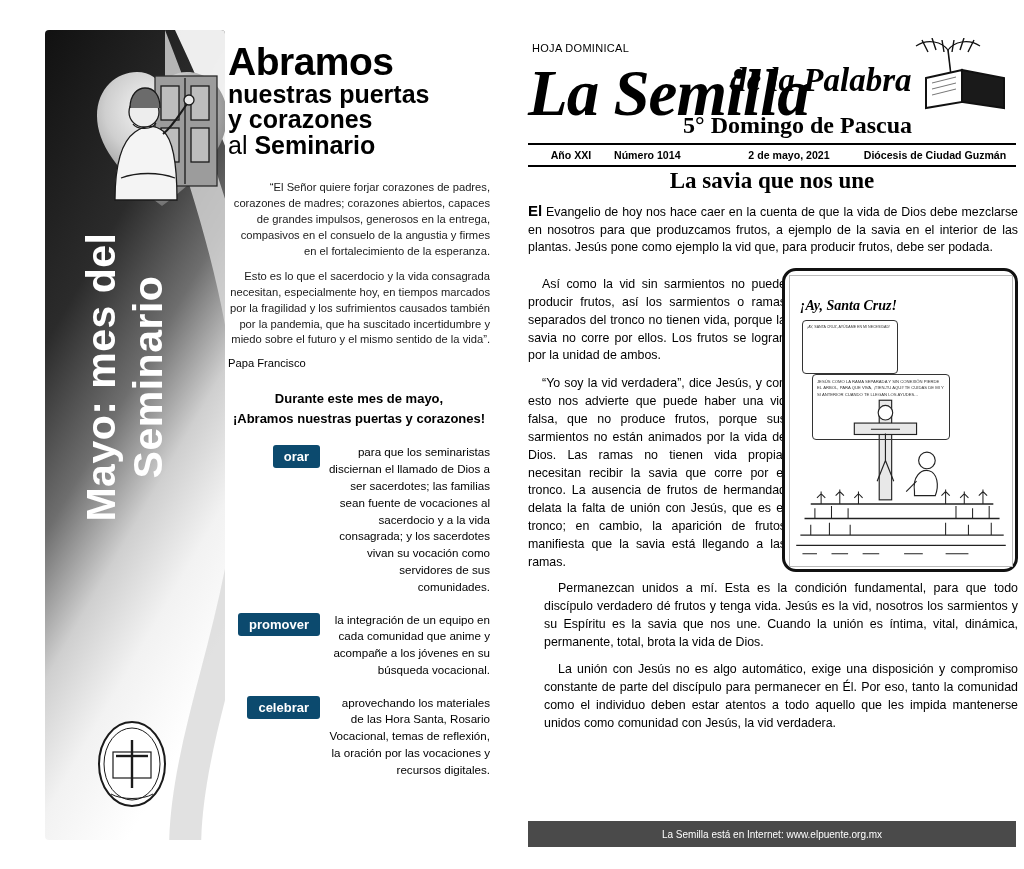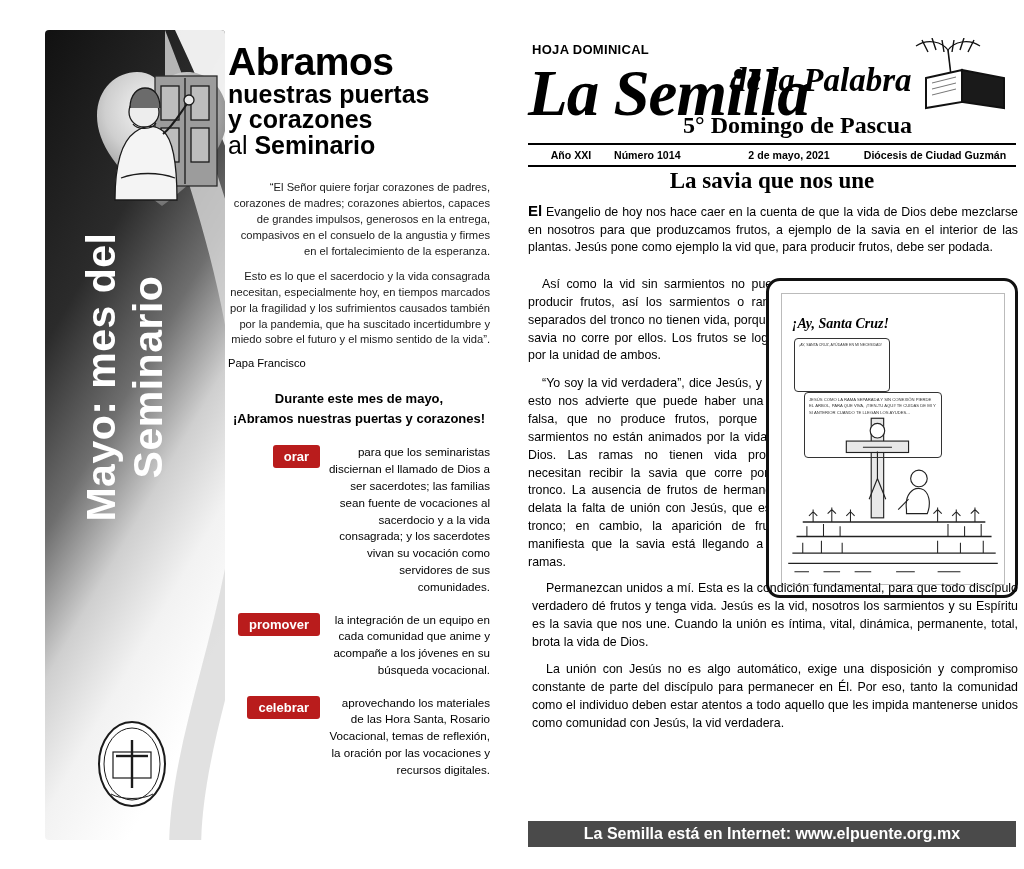--- a/index.html
+++ b/index.html
@@ -37,29 +37,29 @@
   .headline .l4 b{font-weight:bold;}
 
   .quote{margin-top:22px;text-align:right;font-size:11.2px;line-height:1.42;color:#1a1a1a;}
   .quote p{margin:8px 0 9px 0;}
   .author{text-align:left;font-size:11.2px;}
 
   .month-block{margin-top:20px;text-align:center;font-weight:bold;font-size:13px;line-height:1.5;}
 
   .actions{margin-top:16px;}
   .action-row{display:flex;align-items:flex-start;margin-bottom:16px;}
-  .tag{background:#b91c1c;color:#fff;font-weight:bold;font-size:13px;
+  .tag{background:#0c4a6e;color:#fff;font-weight:bold;font-size:13px;
        padding:4px 11px;border-radius:3px;white-space:nowrap;margin-top:1px;}
   .tag-cell{width:92px;display:flex;justify-content:flex-end;padding-right:8px;}
   .action-text{flex:1;font-size:11.6px;line-height:1.45;text-align:right;}
 
   
   .right{position:absolute;left:520px;top:0;width:504px;height:869px;}
   .masthead{position:relative;height:130px;}
-  .hoja{position:absolute;left:12px;top:42px;font-weight:bold;font-size:13px;letter-spacing:0.3px;}
+  .hoja{position:absolute;left:12px;top:42px;font-weight:normal;font-size:11px;letter-spacing:0.3px;}
   .semilla{position:absolute;left:8px;top:56px;font-family:"Liberation Serif",serif;
     font-style:italic;font-weight:bold;font-size:65px;letter-spacing:-1px;}
   .depalabra{position:absolute;left:210px;top:62px;font-family:"Liberation Serif",serif;
     font-style:italic;font-weight:bold;font-size:33px;}
   .domingo{position:absolute;right:112px;top:112px;font-family:"Liberation Serif",serif;
     font-weight:bold;font-size:24px;}
   .bible{position:absolute;right:6px;top:38px;width:110px;height:72px;}
 
   .infobar{position:absolute;left:8px;top:143px;width:488px;height:20px;
     border-top:2px solid #000;border-bottom:2px solid #000;
@@ -73,37 +73,37 @@
   .art-title{position:absolute;left:8px;top:168px;width:488px;text-align:center;
     font-family:"Liberation Serif",serif;font-size:23px;font-weight:bold;}
 
   .body-text{position:absolute;left:8px;top:200px;width:490px;font-size:12.4px;line-height:1.42;text-align:justify;}
   .body-text p{margin:0 0 10px 0;}
   .body-text .dropcap{font-weight:bold;font-size:15px;}
 
   .col-left{position:absolute;left:8px;top:276px;width:258px;font-size:12.4px;line-height:1.44;text-align:justify;}
   .col-left p{margin:0 0 10px 0;text-indent:14px;}
 
-  .cartoon{position:absolute;right:6px;top:278px;width:222px;height:290px;
-    border:3px solid #111;border-radius:14px;background:#fff;padding:12px;}
+  .cartoon{position:absolute;right:6px;top:268px;width:222px;height:290px;
+    border:3px solid #111;border-radius:14px;background:#fff;padding:4px;}
   .cartoon-inner{position:relative;width:100%;height:100%;border:1px solid #bbb;overflow:hidden;background:#fff;}
   .cart-title{position:absolute;left:10px;top:22px;font-family:"Liberation Serif",serif;
      font-style:italic;font-weight:bold;font-size:14px;}
   .bubble{position:absolute;left:12px;top:44px;width:86px;height:44px;border:1px solid #333;border-radius:4px;
      font-size:3.6px;line-height:1.45;padding:4px;color:#333;overflow:hidden;}
   .bubble2{position:absolute;left:22px;top:98px;width:128px;height:56px;border:1px solid #333;border-radius:4px;
      font-size:4.2px;line-height:1.5;padding:4px;color:#333;overflow:hidden;}
   .cart-fig{position:absolute;left:0;top:0;width:100%;height:100%;}
 
   .lower-text{position:absolute;left:8px;top:580px;width:490px;font-size:12.4px;line-height:1.44;text-align:justify;}
-  .lower-text p{margin:0 0 10px 4px;text-indent:14px;}
+  .lower-text p{margin:0 0 10px 16px;text-indent:14px;}
 
   .footerbar{position:absolute;left:8px;bottom:22px;width:488px;height:26px;background:#4a4a4a;
     display:flex;align-items:center;justify-content:center;}
-  .footerbar span{color:#fff;font-weight:bold;font-size:16px;}
+  .footerbar span{color:#fff;font-weight:normal;font-size:10px;}
 </style>
 </head>
 <body>
 
 <div class="page">
 
   <div class="left">
 
     <div class="left-art">
       <div class="swoosh">

